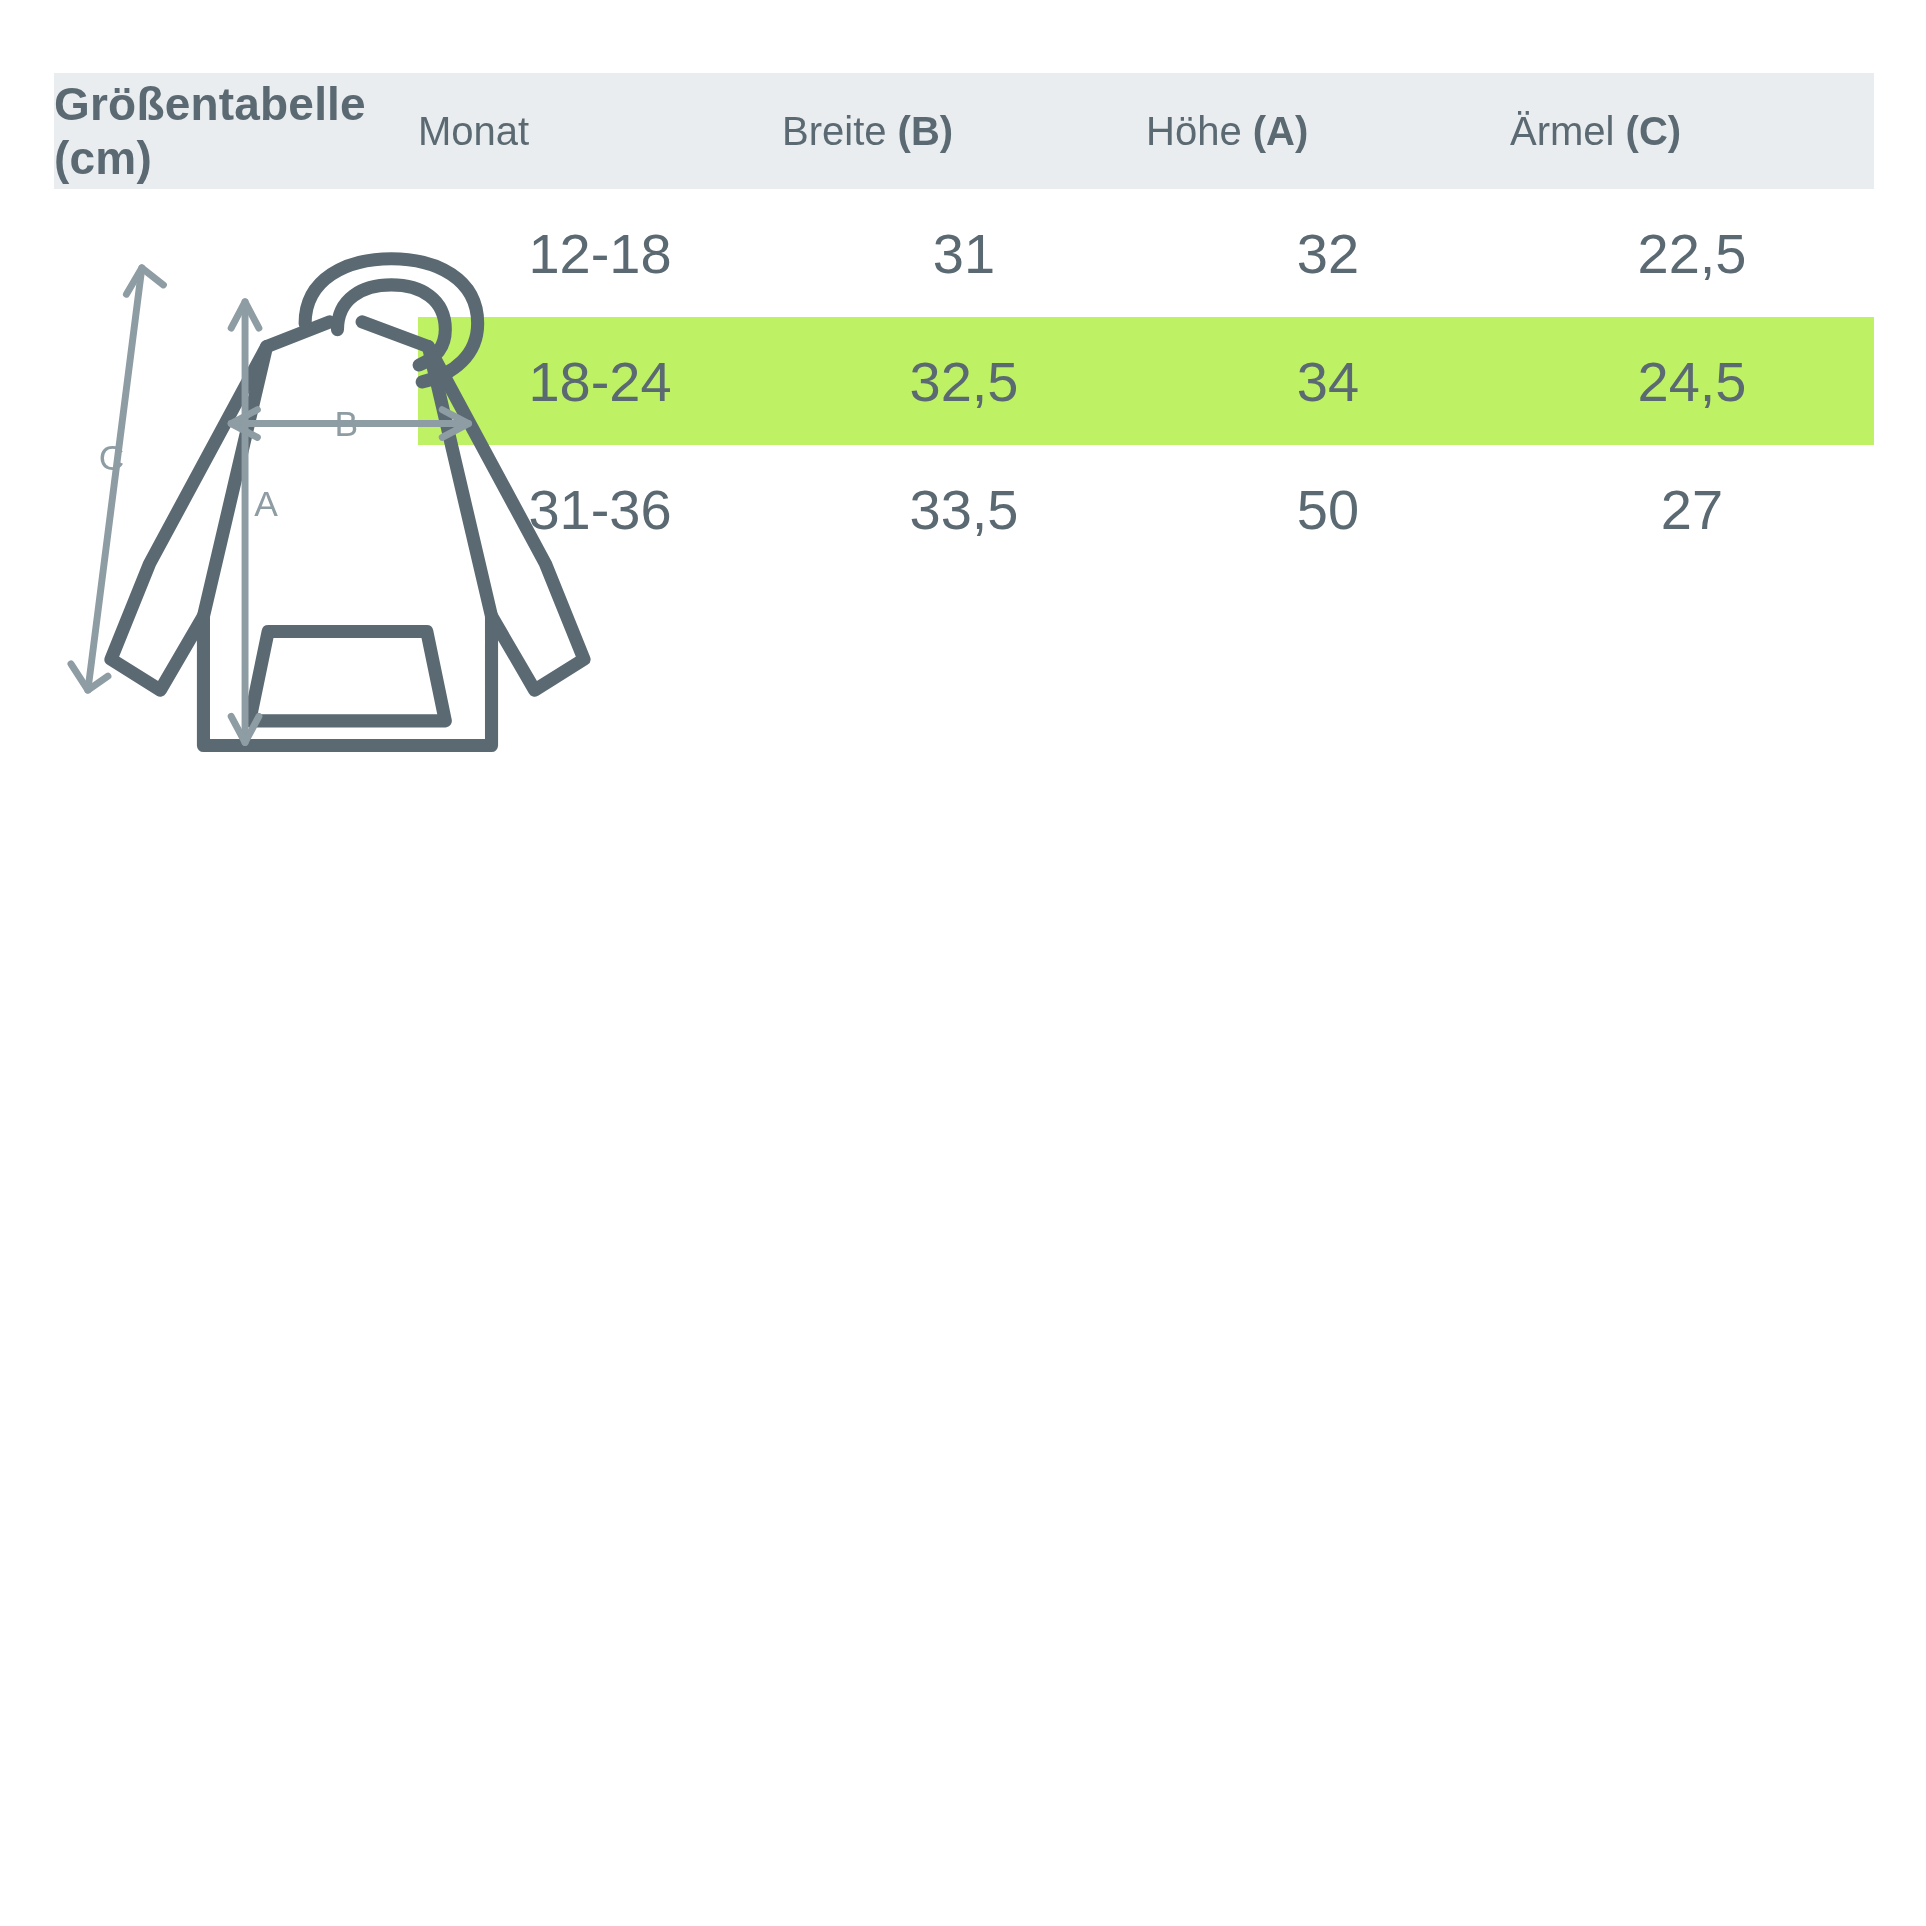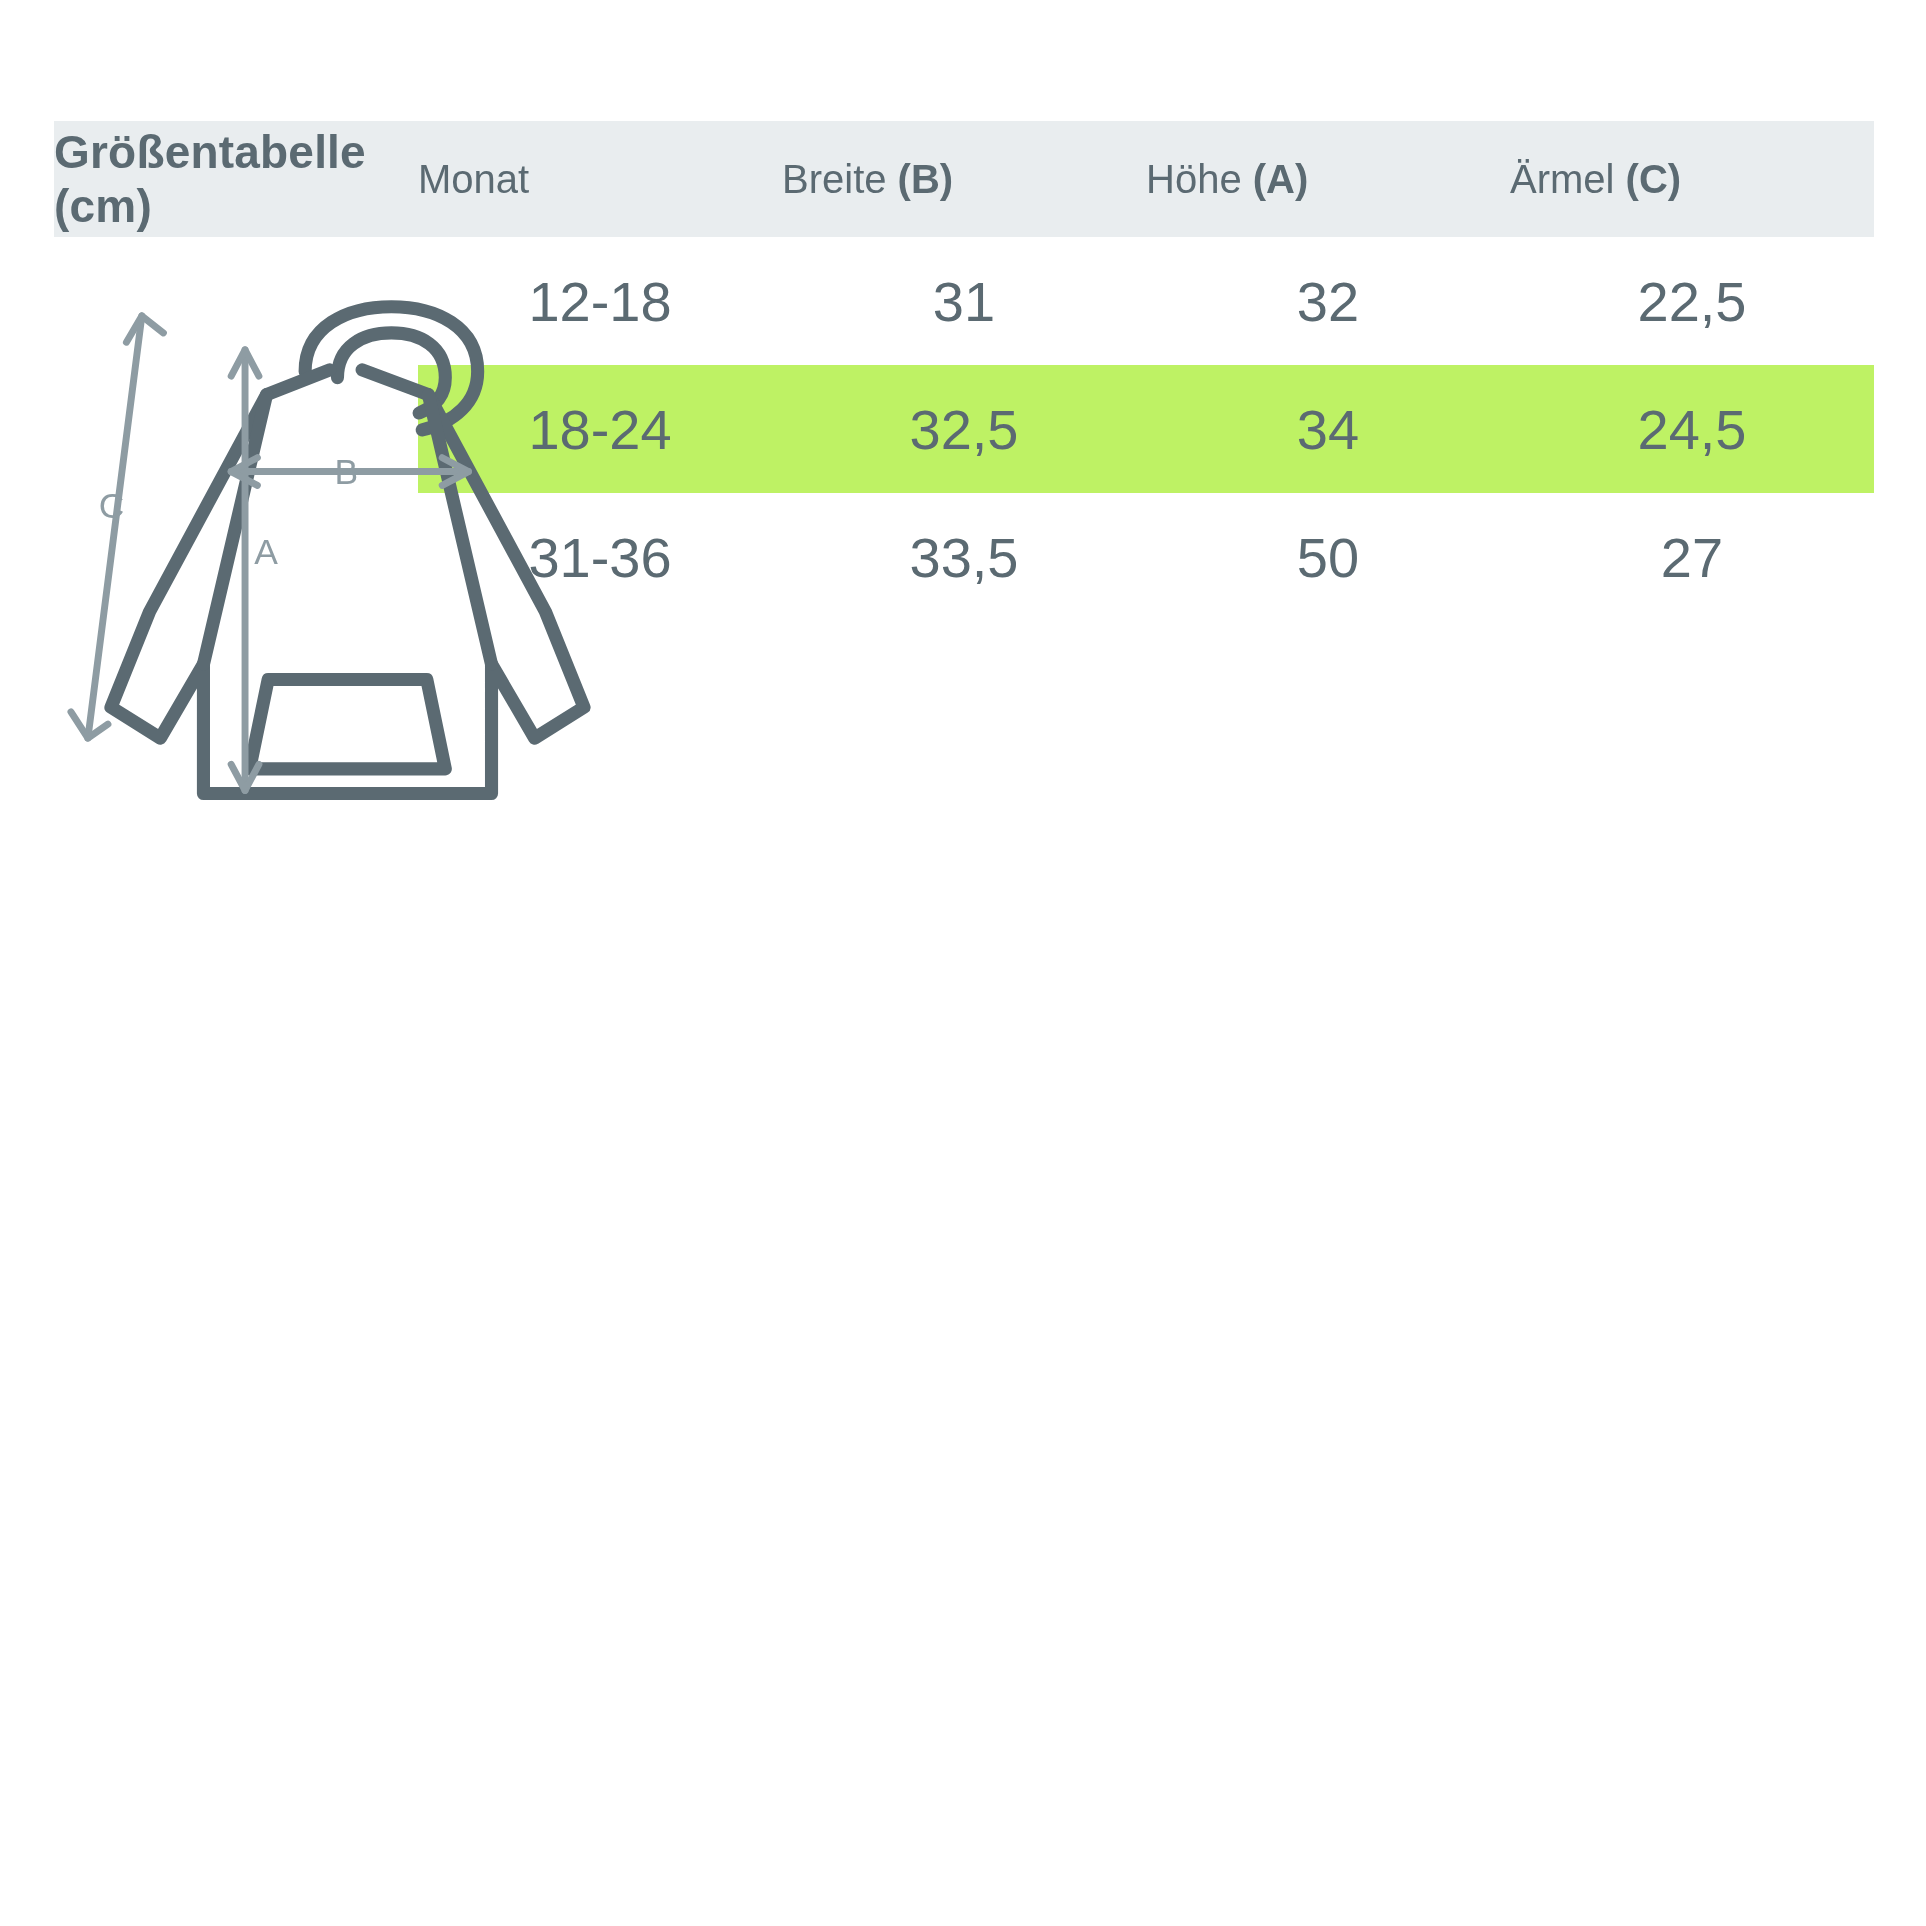--- a/index.html
+++ b/index.html
@@ -15,21 +15,20 @@
     -webkit-font-smoothing: antialiased;
   }
 
   .sheet {
     position: absolute;
     left: 0;
     top: 0;
     width: 1926px;
     height: 1540px;
     background: #ffffff;
-    margin-top: 48px;
   }
 
   
   .size-table {
     position: absolute;
     left: 54px;
     top: 73px;
     width: 1820px;
     border-collapse: collapse;
     table-layout: fixed;

